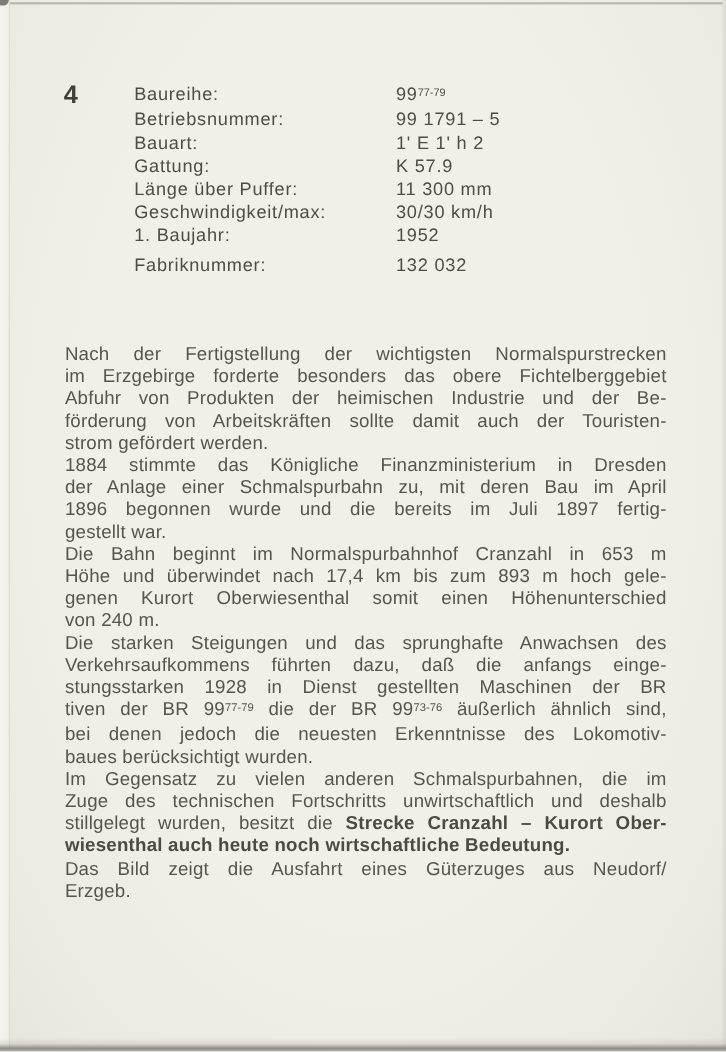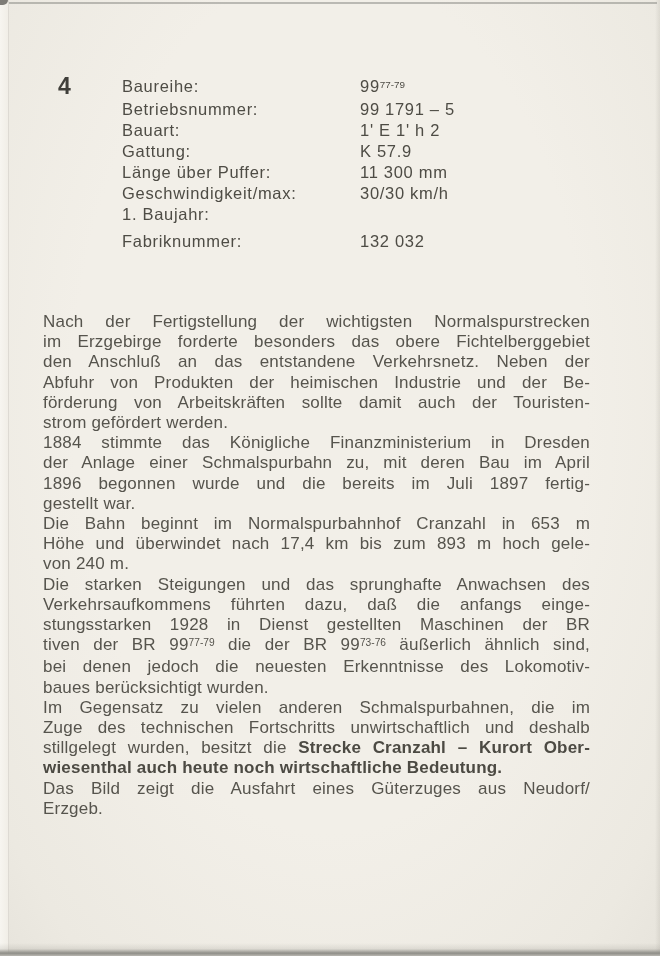--- a/index.html
+++ b/index.html
@@ -55,21 +55,21 @@
     letter-spacing: .7px;
     color: #4e4c45;
   }
   .spec-row { display: flex; align-items: flex-start; }
   .spec-row.gap { margin-top: 6px; }
   .spec-label { width: 238px; flex: none; }
   .spec-value { flex: 1; }
 
   
   .body-text {
-    position: absolute; left: 43px; top: 312px; width: 547px;
+    position: absolute; left: 59px; top: 312px; width: 547px;
     font-size: 17px; line-height: 20.2px;
     letter-spacing: .2px;
     color: #56544d;
   }
   .line { text-align: justify; text-align-last: justify; }
   .line.last { text-align-last: left; }
   .bold { font-weight: bold; color: #4c4a43; }
   .sup {
     font-size: 60%;
     position: relative; top: -0.45em;
@@ -119,47 +119,50 @@
       </div>
     </div>
     <div class="spec-row">
       <span class="spec-label">Geschwindigkeit/max:</span>
       <div class="spec-value">
         <div><span>30/30 km/h</span></div>
       </div>
     </div>
     <div class="spec-row">
       <span class="spec-label">1. Baujahr:</span>
+      <div class="spec-value">
+        <div><span>1952</span></div>
+      </div>
     </div>
     <div class="spec-row gap">
       <span class="spec-label">Fabriknummer:</span>
       <div class="spec-value">
         <div><span>132 032</span></div>
       </div>
     </div>
   </div>
 
 <div class="body-text">
     <div>
       <div class="line"><span>Nach der Fertigstellung der wichtigsten Normalspurstrecken</span></div>
       <div class="line"><span>im Erzgebirge forderte besonders das obere Fichtelberggebiet</span></div>
-      <div class="line"><span>den Anschluß an das entstandene Verkehrsnetz. Neben der</span></div>
       <div class="line"><span>Abfuhr von Produkten der heimischen Industrie und der Be-</span></div>
       <div class="line"><span>förderung von Arbeitskräften sollte damit auch der Touristen-</span></div>
       <div class="line last"><span>strom gefördert werden.</span></div>
     </div>
     <div>
       <div class="line"><span>1884 stimmte das Königliche Finanzministerium in Dresden</span></div>
       <div class="line"><span>der Anlage einer Schmalspurbahn zu, mit deren Bau im April</span></div>
       <div class="line"><span>1896 begonnen wurde und die bereits im Juli 1897 fertig-</span></div>
       <div class="line last"><span>gestellt war.</span></div>
     </div>
     <div>
       <div class="line"><span>Die Bahn beginnt im Normalspurbahnhof Cranzahl in 653 m</span></div>
       <div class="line"><span>Höhe und überwindet nach 17,4 km bis zum 893 m hoch gele-</span></div>
+      <div class="line"><span>genen Kurort Oberwiesenthal somit einen Höhenunterschied</span></div>
       <div class="line last"><span>von 240 m.</span></div>
     </div>
     <div>
       <div class="line"><span>Die starken Steigungen und das sprunghafte Anwachsen des</span></div>
       <div class="line"><span>Verkehrsaufkommens führten dazu, daß die anfangs einge-</span></div>
       <div class="line"><span>stungsstarken 1928 in Dienst gestellten Maschinen der BR</span></div>
       <div class="line"><span>tiven der BR 99</span><span class="sup">77-79</span><span> die der BR 99</span><span class="sup">73-76</span><span> äußerlich ähnlich sind,</span></div>
       <div class="line"><span>bei denen jedoch die neuesten Erkenntnisse des Lokomotiv-</span></div>
       <div class="line last"><span>baues berücksichtigt wurden.</span></div>
     </div>

